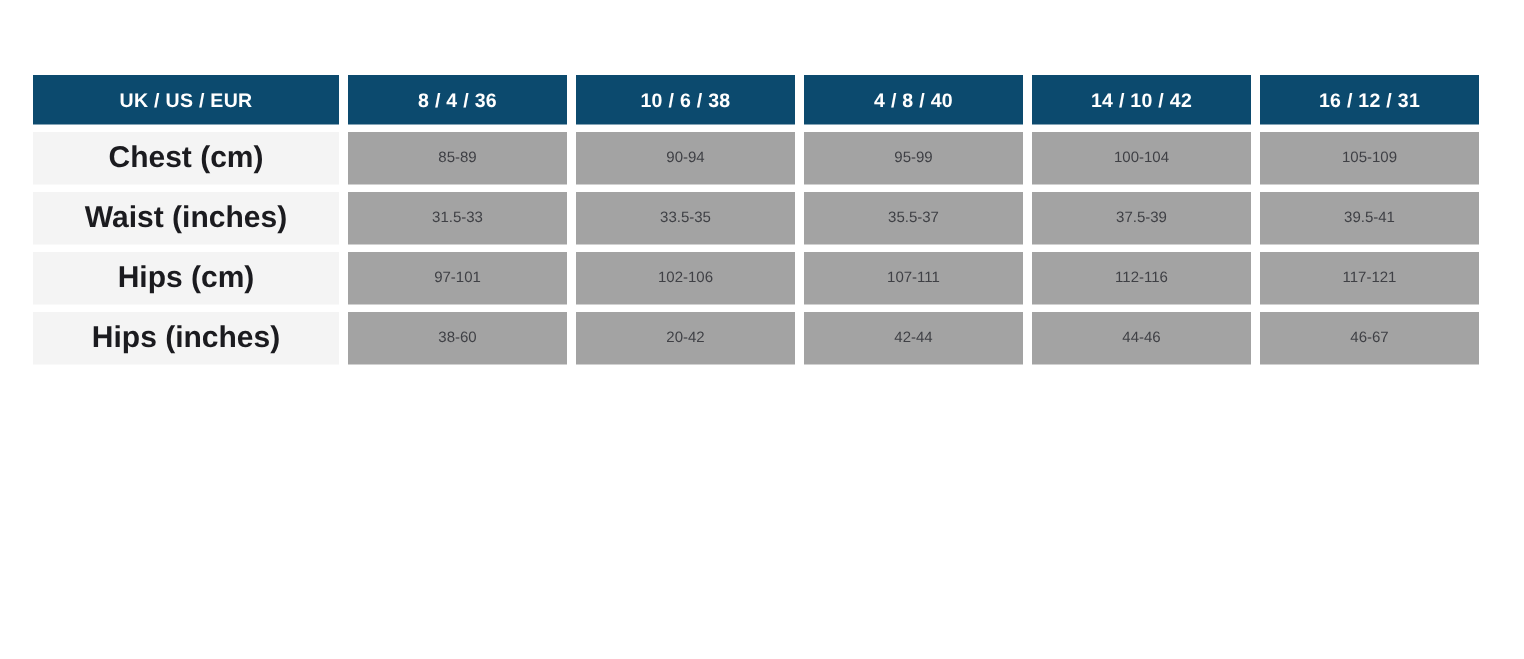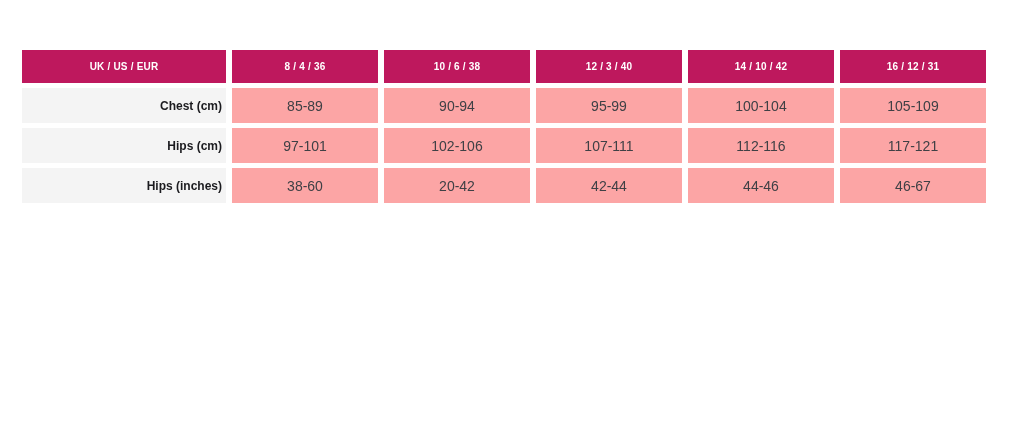--- a/index.html
+++ b/index.html
@@ -26,48 +26,48 @@
     border-collapse: separate;
     border-spacing: 6px 5px;
     table-layout: fixed;
     margin: -5px -6px;
   }
 
   table.size-chart col.label-col { width: 204px; }
   table.size-chart col.size-col  { width: 146px; }
 
   thead th {
-    background: #be185d;
+    background: #0c4a6e;
     color: #ffffff;
-    font-size: 10px;
+    font-size: 13px;
     font-weight: bold;
     letter-spacing: 0.2px;
     text-align: center;
     height: 33px;
     padding: 0 4px;
     vertical-align: middle;
     white-space: nowrap;
   }
 
   tbody th.row-label {
     background: #f4f4f4;
     color: #1b1b1f;
-    font-size: 12px;
+    font-size: 20px;
     font-weight: bold;
-    text-align: right;
+    text-align: center;
     height: 35px;
     padding: 0 4px;
     vertical-align: middle;
     white-space: nowrap;
   }
 
   tbody td.value-cell {
-    background: #fca5a5;
+    background: #a3a3a3;
     color: #3f4045;
-    font-size: 14px;
+    font-size: 10px;
     font-weight: normal;
     text-align: center;
     height: 35px;
     padding: 0 4px;
     vertical-align: middle;
     white-space: nowrap;
   }
 </style>
 </head>
 <body>
@@ -80,33 +80,41 @@
       <col class="size-col">
       <col class="size-col">
       <col class="size-col">
       <col class="size-col">
     </colgroup>
     <thead>
       <tr>
         <th>UK / US / EUR</th>
         <th>8 / 4 / 36</th>
         <th>10 / 6 / 38</th>
-        <th>12 / 3 / 40</th>
+        <th>4 / 8 / 40</th>
         <th>14 / 10 / 42</th>
         <th>16 / 12 / 31</th>
       </tr>
     </thead>
     <tbody>
       <tr>
         <th class="row-label">Chest (cm)</th>
         <td class="value-cell">85-89</td>
         <td class="value-cell">90-94</td>
         <td class="value-cell">95-99</td>
         <td class="value-cell">100-104</td>
         <td class="value-cell">105-109</td>
+      </tr>
+      <tr>
+        <th class="row-label">Waist (inches)</th>
+        <td class="value-cell">31.5-33</td>
+        <td class="value-cell">33.5-35</td>
+        <td class="value-cell">35.5-37</td>
+        <td class="value-cell">37.5-39</td>
+        <td class="value-cell">39.5-41</td>
       </tr>
       <tr>
         <th class="row-label">Hips (cm)</th>
         <td class="value-cell">97-101</td>
         <td class="value-cell">102-106</td>
         <td class="value-cell">107-111</td>
         <td class="value-cell">112-116</td>
         <td class="value-cell">117-121</td>
       </tr>
       <tr>

